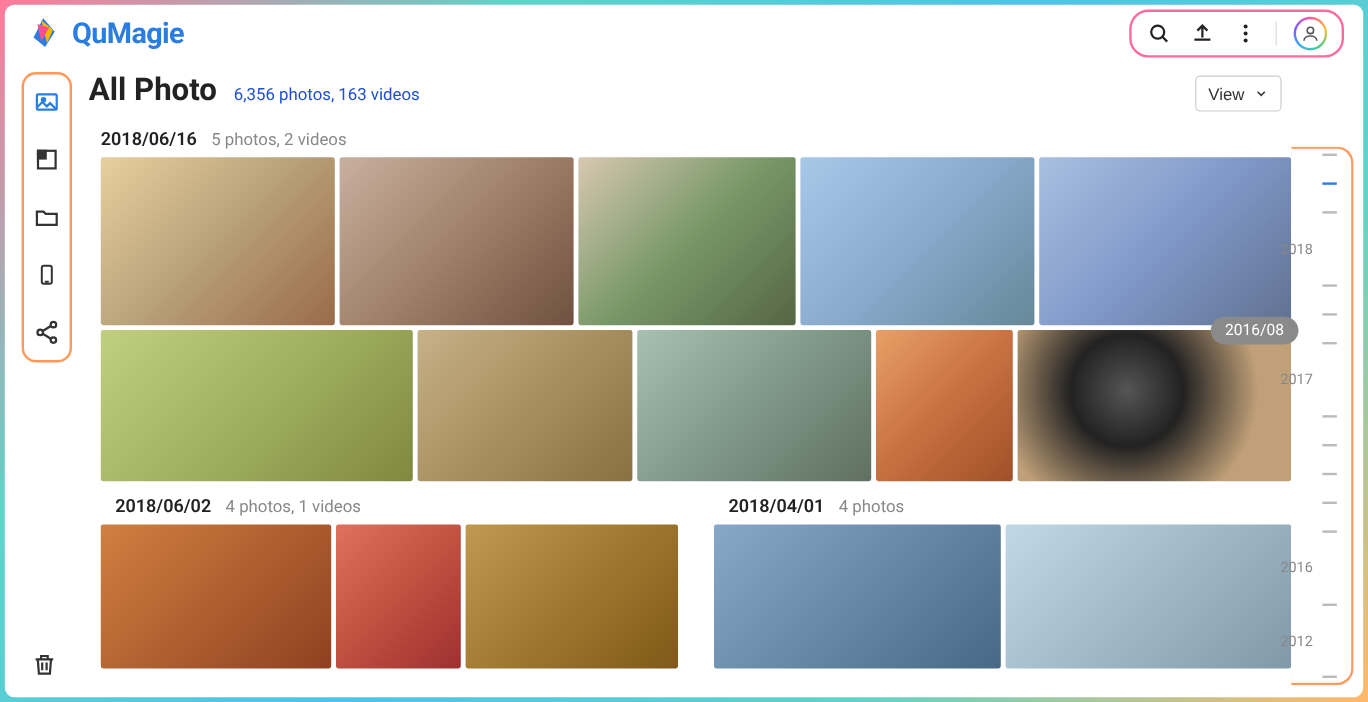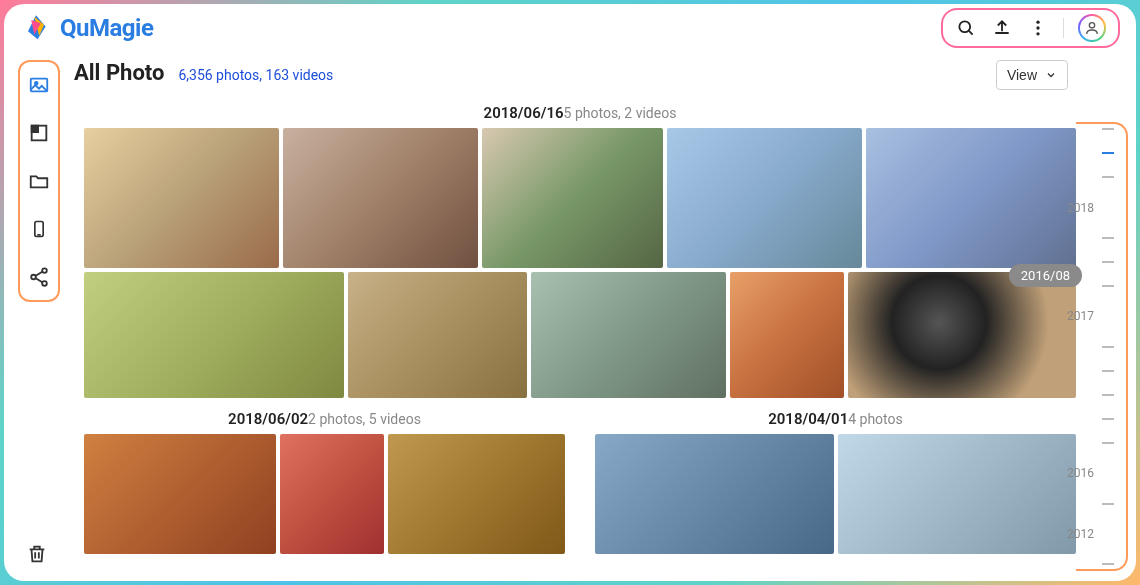--- a/index.html
+++ b/index.html
@@ -6,21 +6,21 @@
 body {
   font-family: -apple-system, BlinkMacSystemFont, "Segoe UI", Roboto, Arial, sans-serif;
   width: 1140px;
   height: 585px;
   overflow: hidden;
   background: linear-gradient(135deg, #ff7a9a 0%, #5ed4c8 25%, #4fc3e8 50%, #5ed4c8 75%, #ffb86b 100%);
   padding: 4px;
 }
 .app {
   background: #fff;
-  border-radius: 20px;
+  border-radius: 8px;
   width: 100%;
   height: 100%;
   position: relative;
   overflow: hidden;
 }
 
 .header {
   height: 48px;
   display: flex;
   align-items: center;
@@ -87,42 +87,42 @@
 .main {
   position:absolute;
   left: 70px;
   right: 60px;
   top: 56px;
   bottom: 0;
   overflow:hidden;
 }
 .title-row { display:flex; align-items:baseline; gap:14px; margin-bottom:14px; justify-content:space-between; padding-right:8px;}
 .title-left { display:flex; align-items:baseline; gap:14px;}
-.page-title { font-size: 22px; font-weight:700; color:#222; }
+.page-title { font-size: 26px; font-weight:700; color:#222; }
 .page-sub { font-size:14px; color:#1d4ed8; }
 .view-btn {
   border:1px solid #ccc; border-radius:4px; height:30px; padding:0 10px;
   display:flex; align-items:center; gap:8px; font-size:14px; color:#333; cursor:pointer;
   background:#fff;
 }
-.section-head { display:flex; align-items:baseline; gap:0; margin: 8px 0 6px 10px; justify-content: center; }
+.section-head { display:flex; align-items:baseline; gap:12px; margin: 8px 0 6px 10px; }
 .section-date { font-size:15px; font-weight:600; color:#222; }
 .section-count { font-size:14px; color:#888; }
 .row { display:flex; gap:4px; margin:0 0 4px 10px; }
 .thumb {
   height:140px; flex:1 1 0;
   border-radius:2px;
   background-size:cover;
   background-position:center;
 }
 .row2 .thumb { height:126px; }
 .row3 .thumb { height:120px; }
 .split { display:flex; gap:30px; margin-left:10px; }
 .split-col { flex:1; }
-.split-col .section-head { margin-left:0; }
+.split-col .section-head { margin-left:12px; }
 .split-col .row { margin-left:0; }
 
 
 .g1 { background: linear-gradient(135deg,#e8cfa0,#b8a078,#9a6b4a); }
 .g2 { background: linear-gradient(135deg,#c8b0a0,#a08068,#705040); }
 .g3 { background: linear-gradient(135deg,#d8c8b0,#789868,#556644); }
 .g4 { background: linear-gradient(135deg,#a8c8e8,#88aacc,#668899); }
 .g5 { background: linear-gradient(135deg,#a8c0e0,#8098c8,#607090); }
 .g6 { background: linear-gradient(135deg,#c0d080,#a0b060,#808840); }
 .g7 { background: linear-gradient(135deg,#c8b088,#a89060,#887040); }
@@ -286,21 +286,21 @@
       <div class="thumb g7" style="flex:1.1"></div>
       <div class="thumb g8" style="flex:1.2"></div>
       <div class="thumb g9" style="flex:0.7"></div>
       <div class="thumb g10" style="flex:1.4"></div>
     </div>
 
     <div class="split">
       <div class="split-col">
         <div class="section-head">
           <span class="section-date">2018/06/02</span>
-          <span class="section-count">2 photos, 5 videos</span>
+          <span class="section-count">4 photos, 1 videos</span>
         </div>
         <div class="row row3">
           <div class="thumb g11" style="flex:1.3"></div>
           <div class="thumb g12" style="flex:0.7"></div>
           <div class="thumb g13" style="flex:1.2"></div>
         </div>
       </div>
       <div class="split-col">
         <div class="section-head">
           <span class="section-date">2018/04/01</span>

